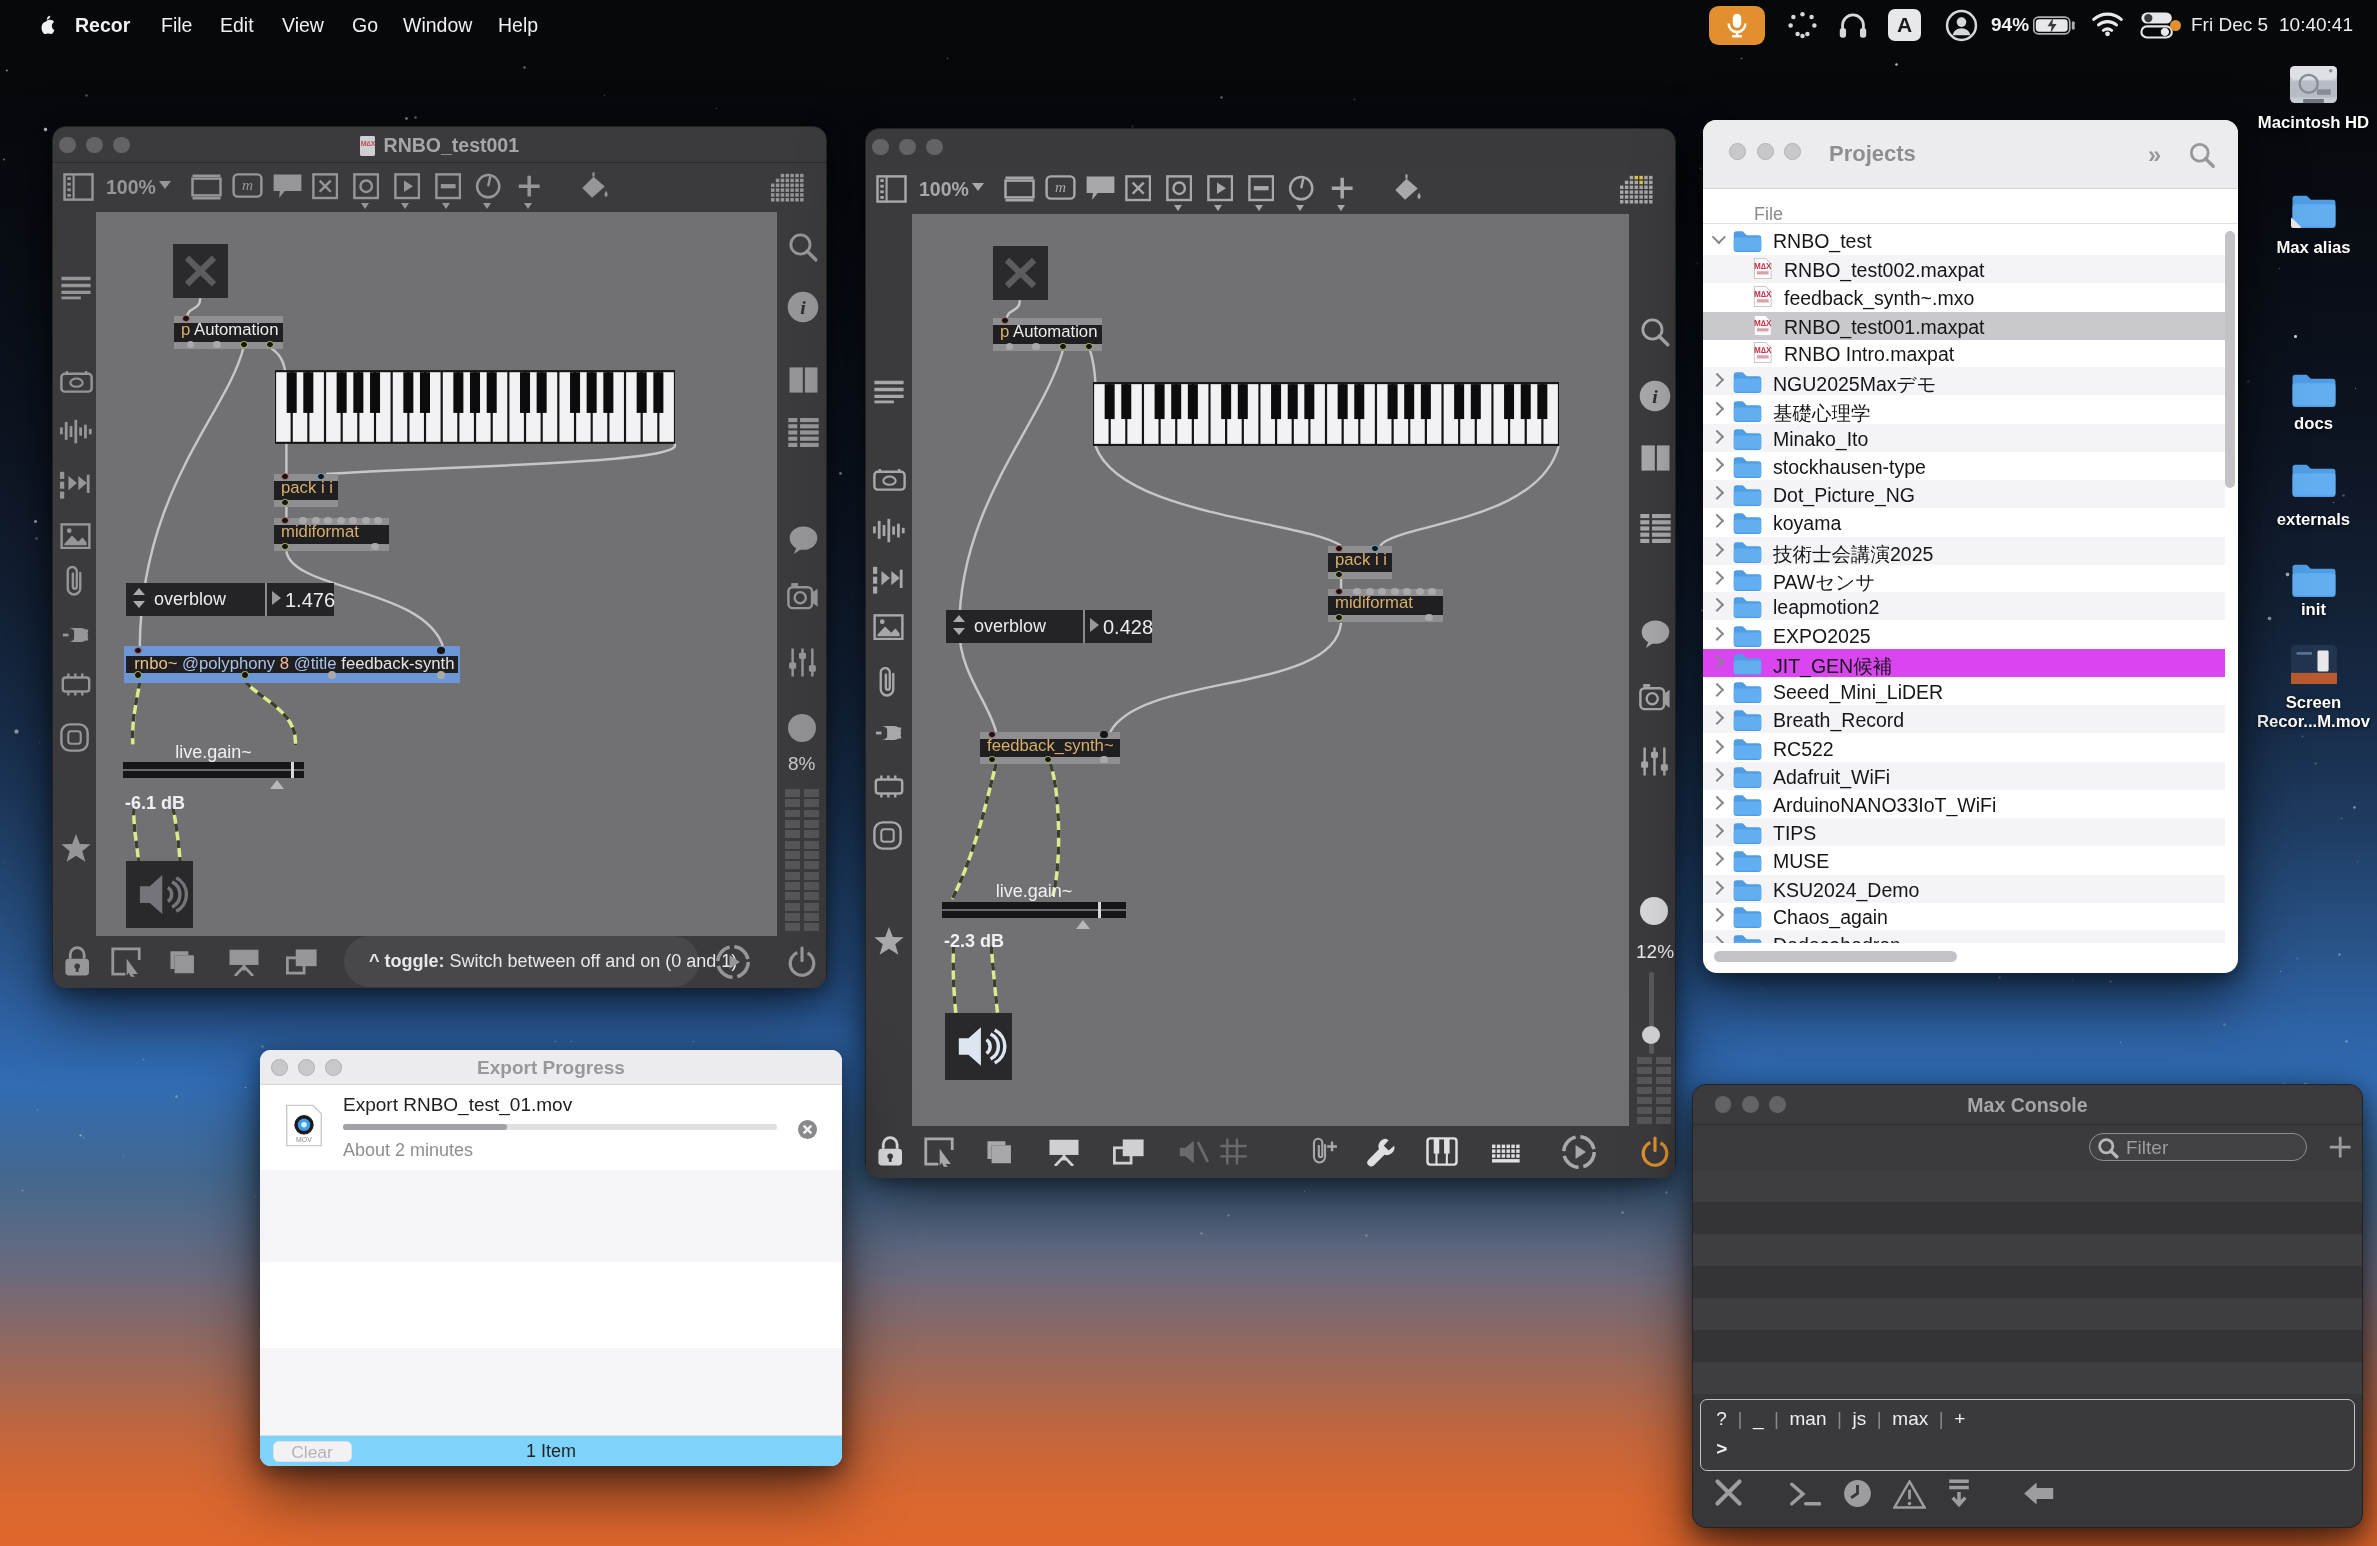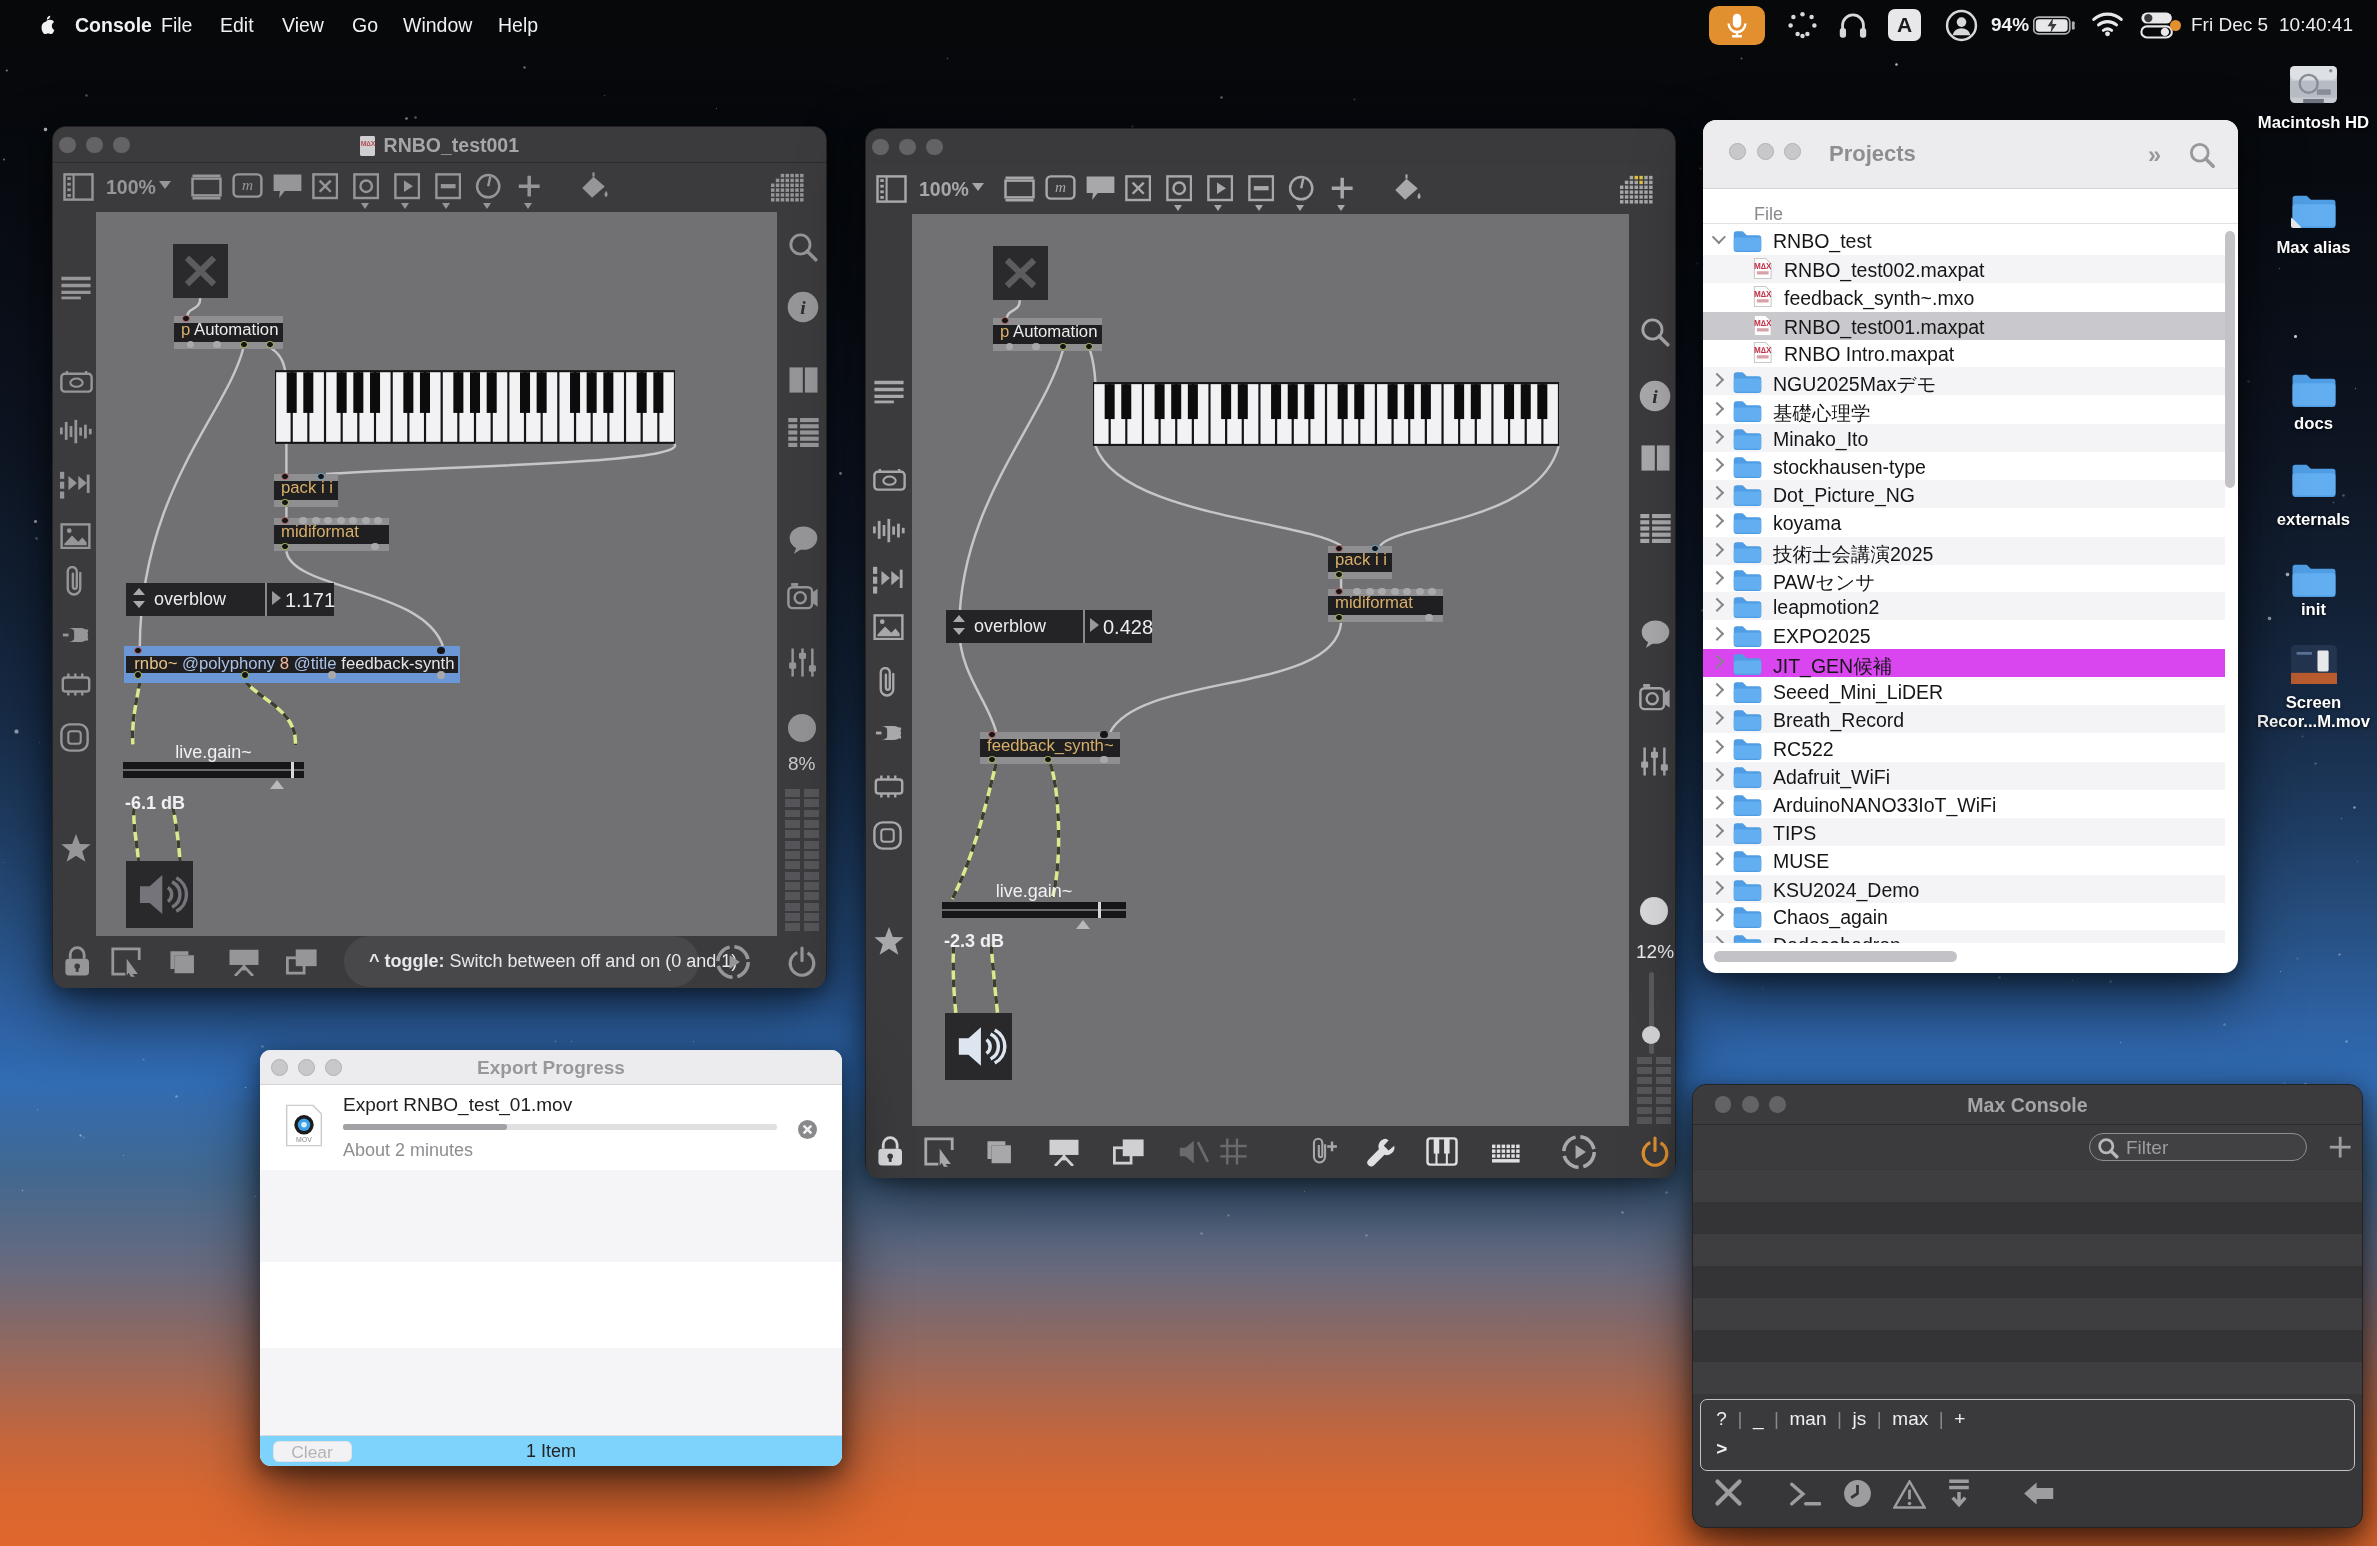--- a/index.html
+++ b/index.html
@@ -30,21 +30,21 @@
 .hintpill{position:absolute;background:#48484a;border-radius:26px;color:#e8e8ea;font-size:18px;line-height:51px;white-space:nowrap}
 .ptext{font-size:19.5px;color:#161618;position:absolute;white-space:nowrap}
 .iclabel{position:absolute;color:#fff;font-size:16.7px;font-weight:bold;text-align:center;text-shadow:0 1.4px 3.5px rgba(0,0,0,.85);white-space:nowrap}
 </style></head><body>
 <div class="star" style="left:0;top:0;box-shadow:925px 270px 0 0.4px rgba(255,255,255,0.12),2341px 818px 0 0.2px rgba(255,255,255,0.32),1448px 361px 0 0.1px rgba(255,255,255,0.26),202px 398px 0 0.2px rgba(255,255,255,0.26),2357px 861px 0 0.2px rgba(255,255,255,0.18),1789px 885px 0 0.8px rgba(255,255,255,0.32),1132px 126px 0 0.9px rgba(255,255,255,0.12),382px 468px 0 0.5px rgba(255,255,255,0.31),1629px 494px 0 0.6px rgba(255,255,255,0.36),297px 884px 0 0.6px rgba(255,255,255,0.17),281px 835px 0 0.7px rgba(255,255,255,0.31),1766px 348px 0 0.5px rgba(255,255,255,0.30),2216px 503px 0 0.5px rgba(255,255,255,0.45),1033px 482px 0 0.3px rgba(255,255,255,0.17),2224px 403px 0 0.2px rgba(255,255,255,0.21),1413px 544px 0 0.7px rgba(255,255,255,0.21),211px 223px 0 0.6px rgba(255,255,255,0.16),977px 272px 0 0.8px rgba(255,255,255,0.26),1906px 165px 0 0.7px rgba(255,255,255,0.32),2333px 502px 0 0.4px rgba(255,255,255,0.23),1417px 881px 0 0.8px rgba(255,255,255,0.13),270px 439px 0 0.5px rgba(255,255,255,0.35),176px 1096px 0 0.7px rgba(255,255,255,0.35),1943px 1226px 0 0.5px rgba(255,255,255,0.37),1907px 549px 0 0.1px rgba(255,255,255,0.28),482px 925px 0 0.2px rgba(255,255,255,0.12),2190px 464px 0 0.2px rgba(255,255,255,0.19),1116px 762px 0 0.2px rgba(255,255,255,0.27),1568px 451px 0 0.8px rgba(255,255,255,0.41),1570px 452px 0 0.7px rgba(255,255,255,0.47),1947px 597px 0 0.9px rgba(255,255,255,0.16),505px 270px 0 0.3px rgba(255,255,255,0.19),1384px 894px 0 0.3px rgba(255,255,255,0.21),418px 652px 0 0.6px rgba(255,255,255,0.33),911px 234px 0 0.7px rgba(255,255,255,0.30),1762px 988px 0 0.6px rgba(255,255,255,0.12),2224px 1024px 0 0.8px rgba(255,255,255,0.25),1139px 617px 0 0.2px rgba(255,255,255,0.34),180px 327px 0 0.2px rgba(255,255,255,0.18),465px 212px 0 0.4px rgba(255,255,255,0.12),3.5px 862px 0 0.3px rgba(255,255,255,0.14),1039px 929px 0 0.1px rgba(255,255,255,0.43),1752px 591px 0 0.3px rgba(255,255,255,0.20),992px 913px 0 0.4px rgba(255,255,255,0.15),1393px 719px 0 0.5px rgba(255,255,255,0.22),414px 201px 0 0.7px rgba(255,255,255,0.38),1366px 1235px 0 0.7px rgba(255,255,255,0.30),587px 807px 0 0.4px rgba(255,255,255,0.36),80px 1135px 0 0.6px rgba(255,255,255,0.47),262px 1046px 0 0.8px rgba(255,255,255,0.30),479px 562px 0 0.7px rgba(255,255,255,0.30),2222px 771px 0 0.4px rgba(255,255,255,0.18),2314px 1178px 0 0.9px rgba(255,255,255,0.42),2298px 396px 0 0.8px rgba(255,255,255,0.38),649px 340px 0 0.6px rgba(255,255,255,0.24),86px 95px 0 0.8px rgba(255,255,255,0.28),555px 1041px 0 0.6px rgba(255,255,255,0.23),2305px 1084px 0 0.9px rgba(255,255,255,0.46),1041px 170px 0 0.3px rgba(255,255,255,0.19),563px 536px 0 0.3px rgba(255,255,255,0.34),1741px 58px 0 0.5px rgba(255,255,255,0.35),2280px 971px 0 0.2px rgba(255,255,255,0.35),1109px 1169px 0 0.7px rgba(255,255,255,0.18),512px 673px 0 0.8px rgba(255,255,255,0.23),2284px 1083px 0 0.4px rgba(255,255,255,0.25),245px 1087px 0 0.3px rgba(255,255,255,0.48),81px 270px 0 0.6px rgba(255,255,255,0.28),1871px 263px 0 0.6px rgba(255,255,255,0.33),1353px 991px 0 0.8px rgba(255,255,255,0.16),1564px 242px 0 0.1px rgba(255,255,255,0.40),2072px 980px 0 0.2px rgba(255,255,255,0.38),400px 673px 0 0.9px rgba(255,255,255,0.17),604px 95px 0 0.3px rgba(255,255,255,0.21),688px 1143px 0 0.6px rgba(255,255,255,0.20),1196px 242px 0 0.2px rgba(255,255,255,0.38),1308px 998px 0 0.6px rgba(255,255,255,0.44),1201px 1233px 0 0.8px rgba(255,255,255,0.29),1518px 271px 0 0.6px rgba(255,255,255,0.11),1256px 1161px 0 0.3px rgba(255,255,255,0.10),2279px 268px 0 0.3px rgba(255,255,255,0.28),2068px 227px 0 0.6px rgba(255,255,255,0.22),1479px 811px 0 0.6px rgba(255,255,255,0.40),305px 853px 0 0.2px rgba(255,255,255,0.17),123px 1155px 0 0.2px rgba(255,255,255,0.27),83px 1137px 0 0.8px rgba(255,255,255,0.12),930px 927px 0 0.9px rgba(255,255,255,0.33),571px 1041px 0 0.3px rgba(255,255,255,0.29),2302px 736px 0 0.6px rgba(255,255,255,0.19),1493px 425px 0 0.8px rgba(255,255,255,0.44),580px 692px 0 0.3px rgba(255,255,255,0.15),1262px 505px 0 0.2px rgba(255,255,255,0.19),211px 358px 0 0.6px rgba(255,255,255,0.40),2215px 275px 0 0.8px rgba(255,255,255,0.34),1046px 259px 0 0.3px rgba(255,255,255,0.15),1335px 368px 0 0.7px rgba(255,255,255,0.14),1390px 287px 0 0.9px rgba(255,255,255,0.42),463px 1061px 0 0.5px rgba(255,255,255,0.30),969px 655px 0 0.3px rgba(255,255,255,0.22),2059px 576px 0 0.1px rgba(255,255,255,0.31),1258px 1057px 0 0.1px rgba(255,255,255,0.23),1780px 476px 0 0.6px rgba(255,255,255,0.12),2248px 381px 0 0.9px rgba(255,255,255,0.14),759px 442px 0 0.1px rgba(255,255,255,0.40),773px 1131px 0 0.2px rgba(255,255,255,0.26),1928px 1221px 0 0.8px rgba(255,255,255,0.25),1531px 788px 0 0.6px rgba(255,255,255,0.37),258px 453px 0 0.2px rgba(255,255,255,0.36),1214px 158px 0 0.3px rgba(255,255,255,0.11),255px 1196px 0 0.3px rgba(255,255,255,0.33),636px 150px 0 0.3px rgba(255,255,255,0.15),36px 538px 0 0.9px rgba(255,255,255,0.26),766px 941px 0 0.2px rgba(255,255,255,0.30),682px 211px 0 0.9px rgba(255,255,255,0.20),519px 343px 0 0.8px rgba(255,255,255,0.34),1515px 1137px 0 0.3px rgba(255,255,255,0.27),1917px 309px 0 0.3px rgba(255,255,255,0.41),716px 108px 0 0.1px rgba(255,255,255,0.38),1572px 325px 0 0.6px rgba(255,255,255,0.19),1276px 206px 0 0.6px rgba(255,255,255,0.35),1873px 760px 0 0.6px rgba(255,255,255,0.44),1446px 494px 0 0.7px rgba(255,255,255,0.47),979px 338px 0 0.8px rgba(255,255,255,0.37),1814px 254px 0 0.4px rgba(255,255,255,0.23),158px 240px 0 0.1px rgba(255,255,255,0.34),731px 669px 0 0.3px rgba(255,255,255,0.13),1088px 776px 0 0.6px rgba(255,255,255,0.21),693px 1041px 0 0.3px rgba(255,255,255,0.27),452px 438px 0 0.5px rgba(255,255,255,0.20),940px 834px 0 0.4px rgba(255,255,255,0.11),884px 366px 0 0.4px rgba(255,255,255,0.10),1090px 174px 0 0.5px rgba(255,255,255,0.29),576px 409px 0 0.6px rgba(255,255,255,0.10),756px 1219px 0 0.2px rgba(255,255,255,0.25),122px 616px 0 0.1px rgba(255,255,255,0.22),666px 176px 0 0.6px rgba(255,255,255,0.30),2140px 276px 0 0.6px rgba(255,255,255,0.37),1702px 610px 0 0.7px rgba(255,255,255,0.37),1410px 268px 0 0.3px rgba(255,255,255,0.34),415px 117px 0 0.8px rgba(255,255,255,0.37),1464px 948px 0 0.5px rgba(255,255,255,0.37),1442px 254px 0 0.8px rgba(255,255,255,0.39),1622px 1212px 0 0.8px rgba(255,255,255,0.41),1666px 1192px 0 0.8px rgba(255,255,255,0.36),1977px 970px 0 0.3px rgba(255,255,255,0.11),382px 962px 0 0.4px rgba(255,255,255,0.14),1288px 850px 0 0.2px rgba(255,255,255,0.11),1516px 1025px 0 0.3px rgba(255,255,255,0.20),1304px 1191px 0 0.2px rgba(255,255,255,0.45),1527px 186px 0 0.6px rgba(255,255,255,0.13),2101px 730px 0 0.3px rgba(255,255,255,0.13),759px 389px 0 0.7px rgba(255,255,255,0.18),2110px 981px 0 0.9px rgba(255,255,255,0.29),1092px 165px 0 0.5px rgba(255,255,255,0.36),2187px 122px 0 0.6px rgba(255,255,255,0.34),224px 909px 0 0.3px rgba(255,255,255,0.20),2120px 1042px 0 0.3px rgba(255,255,255,0.32),39px 742px 0 0.2px rgba(255,255,255,0.20),1917px 197px 0 0.7px rgba(255,255,255,0.36),831px 1064px 0 0.6px rgba(255,255,255,0.28),1331px 1148px 0 0.2px rgba(255,255,255,0.44),571px 499px 0 0.9px rgba(255,255,255,0.46),53px 468px 0 0.5px rgba(255,255,255,0.41),1283px 438px 0 0.4px rgba(255,255,255,0.45),603px 161px 0 0.6px rgba(255,255,255,0.15),1495px 428px 0 0.8px rgba(255,255,255,0.15),2339px 954px 0 0.6px rgba(255,255,255,0.44),2006px 575px 0 0.3px rgba(255,255,255,0.44),1388px 617px 0 0.1px rgba(255,255,255,0.10),1403px 1025px 0 0.5px rgba(255,255,255,0.21),404px 648px 0 0.4px rgba(255,255,255,0.22),947px 58px 0 0.4px rgba(255,255,255,0.23),1137px 226px 0 0.8px rgba(255,255,255,0.17),37px 1109px 0 0.3px rgba(255,255,255,0.24),1122px 611px 0 0.9px rgba(255,255,255,0.32),1030px 665px 0 0.7px rgba(255,255,255,0.42),802px 200px 0 0.2px rgba(255,255,255,0.35),1811px 267px 0 0.3px rgba(255,255,255,0.20),1458px 505px 0 0.3px rgba(255,255,255,0.24),1221px 97px 0 0.8px rgba(255,255,255,0.34),1581px 837px 0 0.3px rgba(255,255,255,0.13),2088px 640px 0 0.5px rgba(255,255,255,0.39),1838px 463px 0 0.5px rgba(255,255,255,0.45),1570px 236px 0 0.3px rgba(255,255,255,0.26),806px 479px 0 0.3px rgba(255,255,255,0.38),1862px 425px 0 0.4px rgba(255,255,255,0.19),1379px 849px 0 0.6px rgba(255,255,255,0.15),1835px 286px 0 0.2px rgba(255,255,255,0.29),2315px 763px 0 0.6px rgba(255,255,255,0.27),951px 1136px 0 0.5px rgba(255,255,255,0.15),551px 403px 0 0.2px rgba(255,255,255,0.23),263px 510px 0 0.3px rgba(255,255,255,0.20),1625px 343px 0 0.8px rgba(255,255,255,0.38),1178px 601px 0 0.5px rgba(255,255,255,0.30),1076px 440px 0 0.4px rgba(255,255,255,0.12),793px 873px 0 0.9px rgba(255,255,255,0.15),1436px 808px 0 0.6px rgba(255,255,255,0.43),618px 187px 0 0.3px rgba(255,255,255,0.19),1141px 975px 0 0.5px rgba(255,255,255,0.46),2322px 86px 0 0.2px rgba(255,255,255,0.26),2178px 1201px 0 0.5px rgba(255,255,255,0.32),3.5px 159px 0 0.4px rgba(255,255,255,0.45),2354px 807px 0 0.8px rgba(255,255,255,0.47),710px 1170px 0 0.2px rgba(255,255,255,0.16),1490px 1026px 0 0.2px rgba(255,255,255,0.41),1999px 977px 0 0.8px rgba(255,255,255,0.44),245px 840px 0 0.8px rgba(255,255,255,0.10),361px 387px 0 0.6px rgba(255,255,255,0.11),2039px 488px 0 0.9px rgba(255,255,255,0.34),1507px 961px 0 0.5px rgba(255,255,255,0.39),286px 156px 0 0.3px rgba(255,255,255,0.46),549px 608px 0 0.3px rgba(255,255,255,0.40),6.3px 70px 0 0.6px rgba(255,255,255,0.48),797px 505px 0 0.6px rgba(255,255,255,0.44),1356px 804px 0 0.3px rgba(255,255,255,0.19),1176px 1059px 0 0.6px rgba(255,255,255,0.12),556px 765px 0 0.8px rgba(255,255,255,0.35),234px 421px 0 0.3px rgba(255,255,255,0.26),1057px 378px 0 0.5px rgba(255,255,255,0.36),2049px 654px 0 0.4px rgba(255,255,255,0.25),22px 1190px 0 0.3px rgba(255,255,255,0.42),195px 348px 0 0.5px rgba(255,255,255,0.18),2184px 1223px 0 0.3px rgba(255,255,255,0.28),758px 1138px 0 0.8px rgba(255,255,255,0.14),1779px 761px 0 0.6px rgba(255,255,255,0.44),1384px 649px 0 0.8px rgba(255,255,255,0.12),1697px 263px 0 0.8px rgba(255,255,255,0.12),70px 904px 0 0.3px rgba(255,255,255,0.12),174px 318px 0 0.4px rgba(255,255,255,0.44),897px 1098px 0 0.2px rgba(255,255,255,0.13),475px 524px 0 0.3px rgba(255,255,255,0.35),1497px 1118px 0 0.5px rgba(255,255,255,0.22),2069px 594px 0 0.8px rgba(255,255,255,0.47),1263px 296px 0 0.2px rgba(255,255,255,0.13),233px 555px 0 0.5px rgba(255,255,255,0.44),1601px 1136px 0 0.3px rgba(255,255,255,0.24),2343px 495px 0 0.8px rgba(255,255,255,0.26),143px 1059px 0 0.5px rgba(255,255,255,0.24),1274px 330px 0 0.4px rgba(255,255,255,0.38),1354px 99px 0 0.6px rgba(255,255,255,0.19),1784px 1147px 0 0.4px rgba(255,255,255,0.24),1324px 145px 0 0.8px rgba(255,255,255,0.12),558px 1119px 0 0.2px rgba(255,255,255,0.33),1036px 443px 0 0.4px rgba(255,255,255,0.46),127px 428px 0 0.7px rgba(255,255,255,0.36),788px 479px 0 0.1px rgba(255,255,255,0.39),2297px 958px 0 0.8px rgba(255,255,255,0.12),2355px 388px 0 0.2px rgba(255,255,255,0.37),1329px 1160px 0 0.4px rgba(255,255,255,0.20),1228px 1215px 0 0.5px rgba(255,255,255,0.45),524px 67px 0 0.8px rgba(255,255,255,0.38),2346px 1041px 0 0.8px rgba(255,255,255,0.33),936px 510px 0 0.5px rgba(255,255,255,0.40),1700px 168px 0 0.6px rgba(255,255,255,0.25),459px 407px 0 0.4px rgba(255,255,255,0.35),1375px 842px 0 0.6px rgba(255,255,255,0.16),1218px 205px 0 0.9px rgba(255,255,255,0.20),243px 352px 0 0.2px rgba(255,255,255,0.29),2024px 692px 0 0.3px rgba(255,255,255,0.15),1315px 938px 0 0.8px rgba(255,255,255,0.19),1536px 1157px 0 0.6px rgba(255,255,255,0.15)"></div>
 <div class="star" style="left:0;top:0;box-shadow:840px 473px 0 0.9px rgba(255,255,255,0.56),726px 1106px 0 0.9px rgba(255,255,255,0.63),532px 405px 0 0.9px rgba(255,255,255,0.56),1650px 323px 0 1px rgba(255,255,255,0.61),704px 778px 0 1.1px rgba(255,255,255,0.71),289px 986px 0 1.1px rgba(255,255,255,0.46),16px 731px 0 1.5px rgba(255,255,255,0.54),1280px 587px 0 0.7px rgba(255,255,255,0.57),343px 127px 0 0.8px rgba(255,255,255,0.84),1664px 332px 0 1.5px rgba(255,255,255,0.60),510px 694px 0 1.2px rgba(255,255,255,0.76),1896px 64px 0 0.8px rgba(255,255,255,0.69),1769px 553px 0 0.9px rgba(255,255,255,0.60),406px 118px 0 0.8px rgba(255,255,255,0.55),1710px 1098px 0 1.3px rgba(255,255,255,0.53),35px 521px 0 1px rgba(255,255,255,0.60),1771px 500px 0 0.8px rgba(255,255,255,0.46),1415px 836px 0 1.1px rgba(255,255,255,0.61),2269px 618px 0 1.3px rgba(255,255,255,0.51),1524px 185px 0 1.3px rgba(255,255,255,0.61),775px 639px 0 1.5px rgba(255,255,255,0.72),1193px 129px 0 1px rgba(255,255,255,0.68),1021px 645px 0 1px rgba(255,255,255,0.80),2287px 574px 0 1.3px rgba(255,255,255,0.61),1156px 345px 0 1.5px rgba(255,255,255,0.62),449px 658px 0 0.8px rgba(255,255,255,0.49),1648px 574px 0 1.1px rgba(255,255,255,0.52),45px 129px 0 1.2px rgba(255,255,255,0.71),1132px 182px 0 1.2px rgba(255,255,255,0.82),2102px 774px 0 0.8px rgba(255,255,255,0.59),464px 797px 0 0.8px rgba(255,255,255,0.48),1096px 754px 0 1.3px rgba(255,255,255,0.77),2295px 336px 0 1px rgba(255,255,255,0.78),127px 742px 0 1px rgba(255,255,255,0.69),1815px 608px 0 0.8px rgba(255,255,255,0.73),1962px 284px 0 1.3px rgba(255,255,255,0.79),1771px 631px 0 1.2px rgba(255,255,255,0.53),1350px 316px 0 1.2px rgba(255,255,255,0.47),1478px 278px 0 1px rgba(255,255,255,0.50),706px 1087px 0 1.4px rgba(255,255,255,0.53),1604px 1012px 0 0.7px rgba(255,255,255,0.79),339px 610px 0 1.2px rgba(255,255,255,0.67),1789px 491px 0 1.3px rgba(255,255,255,0.57),713px 661px 0 1px rgba(255,255,255,0.60),1437px 679px 0 0.8px rgba(255,255,255,0.45),1397px 717px 0 0.9px rgba(255,255,255,0.76)"></div>
 <div class="menubar">
 <span style="left:36px;top:11.8px"><svg width="21" height="25" viewBox="0 0 30 36" xmlns="http://www.w3.org/2000/svg">
         <path d="M20.5 5.5 c0 3-2.5 5.5-5 5.5 c-0.3-3 2.3-5.5 5-5.5 Z M15.3 12.3 c1.7 0 3-1 5-1 c2 0 4.5 1.2 5.7 3 c-2.2 1.4-3.3 3.2-3.3 5.7 c0 2.8 1.7 5 3.7 5.8 c-0.8 2.4-2.8 6-4.8 6 c-1.6 0-2.2-1-4.2-1 c-2 0-2.8 1-4.3 1 c-2.2 0-5.2-4.6-5.2-9.3 c0-5.6 3.7-8.5 6.5-8.5 Z" fill="#f2f2f3"></path>
       </svg></span>
-<span style="left:75px;font-weight:bold">Console</span>
+<span style="left:75px;font-weight:bold">Recor</span>
 <span style="left:161px;font-weight:normal">File</span>
 <span style="left:220px;font-weight:normal">Edit</span>
 <span style="left:282px;font-weight:normal">View</span>
 <span style="left:352px;font-weight:normal">Go</span>
 <span style="left:403px;font-weight:normal">Window</span>
 <span style="left:498px;font-weight:normal">Help</span>
 <div style="position:absolute;left:1709px;top:5.6px;width:56px;height:39px;border-radius:9.7px;background:#e2902f;text-align:center;padding-top:5.6px"><svg width="28" height="28" viewBox="0 0 40 40" xmlns="http://www.w3.org/2000/svg">
         <rect x="14" y="4" width="12" height="20" rx="6" fill="#fff"></rect>
         <path d="M8 18 a12 12 0 0 0 24 0" fill="none" stroke="#fff" stroke-width="3.5"></path>
         <path d="M20 30 V36 M13 36 H27" stroke="#fff" stroke-width="3.5"></path>
@@ -348,21 +348,21 @@
           <div class="dot" style="left:97px;top:-1.4px;background:#a9a9ab;width:7.6px;height:7.6px"></div>
         </div>
       </div>
       <div style="position:absolute;left:30px;top:371px;width:139px;height:33px;background:#242426;color:#ececee;font-size:18px">
         <span style="position:absolute;left:7px;top:4.9px;width:0;height:0;border-left:6.3px solid transparent;border-right:6.3px solid transparent;border-bottom:7.6px solid #aaaaac"></span>
         <span style="position:absolute;left:7px;top:18px;width:0;height:0;border-left:6.3px solid transparent;border-right:6.3px solid transparent;border-top:7.6px solid #aaaaac"></span>
         <span style="position:absolute;left:28px;top:5.6px">overblow</span>
       </div>
       <div style="position:absolute;left:169px;top:371px;width:69px;height:33px;background:#242426;border-left:2.1px solid #8a8a8c;color:#ececee;font-size:20px">
         <span style="position:absolute;left:4.9px;top:8.3px;width:0;height:0;border-top:7.6px solid transparent;border-bottom:7.6px solid transparent;border-left:9px solid #98989a"></span>
-        <span style="position:absolute;left:18px;top:5.6px">1.171</span>
+        <span style="position:absolute;left:18px;top:5.6px">1.476</span>
       </div>
       <div class="mobj" style="left:30px;top:436px;width:332px;height:33px;background:#1f1f21;outline:2.1px solid #6b97d6">
         <div class="mstrip" style="top:0;height:8.3px;background:#6b97d6">
           <div class="dot" style="left:8.3px;top:-1.4px;background:#151517;border:1.4px solid #bd7070;width:7.6px;height:7.6px"></div>
           <div class="dot" style="left:311px;top:-1.4px;background:#151517;width:7.6px;height:7.6px"></div>
         </div>
         <div class="mtxt" style="position:absolute;left:8.3px;top:6.3px;font-size:16.7px"><span style="color:#e9c388">rnbo~</span> <span style="color:#a9c2e8">@polyphony</span> <span style="color:#f2b89c">8</span> <span style="color:#a9c2e8">@title</span> <span style="color:#e5e5e5">feedback-synth</span></div>
         <div class="mstrip" style="bottom:0;height:8.3px;background:#6b97d6">
           <div class="dot" style="left:8.3px;top:-1.4px;background:#151517;border:1.4px solid #b4c45e;width:7.6px;height:7.6px"></div>
           <div class="dot" style="left:115px;top:-1.4px;background:#151517;border:1.4px solid #b4c45e;width:7.6px;height:7.6px"></div>

